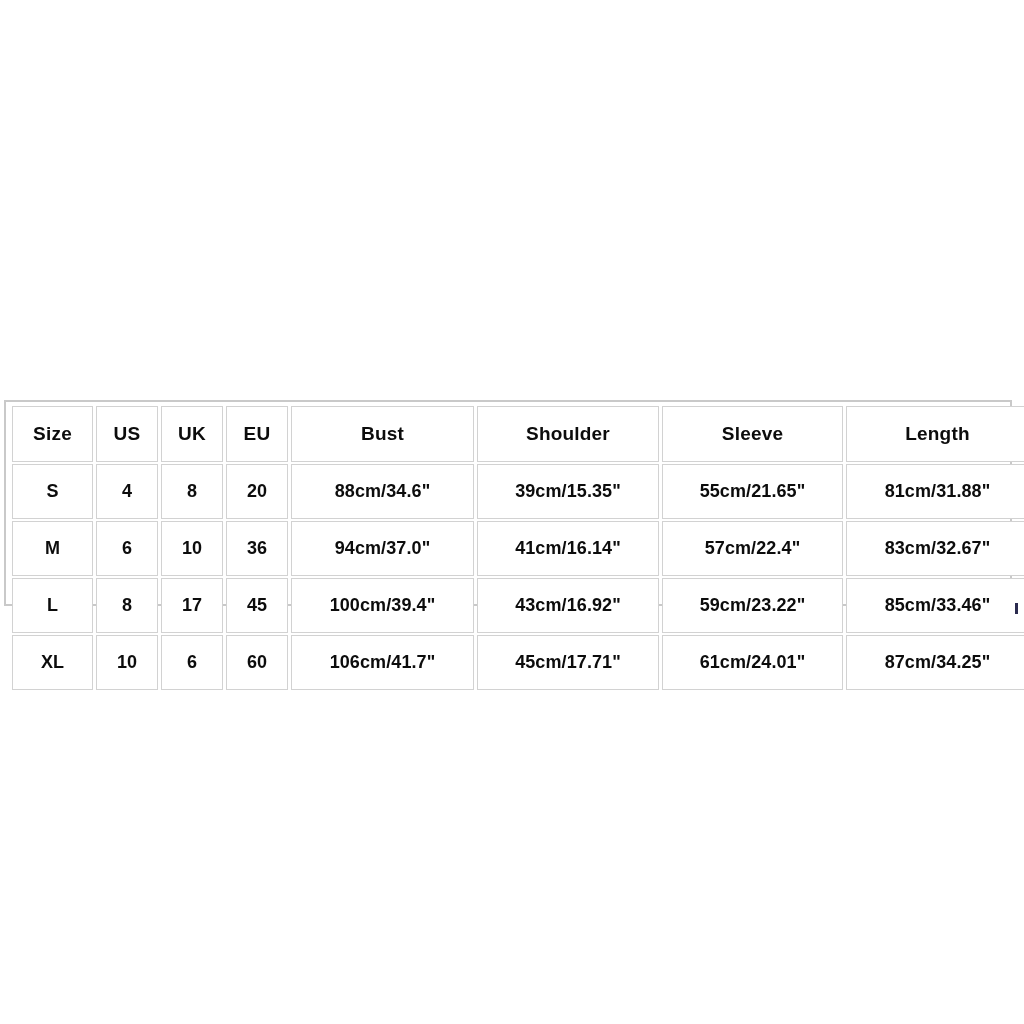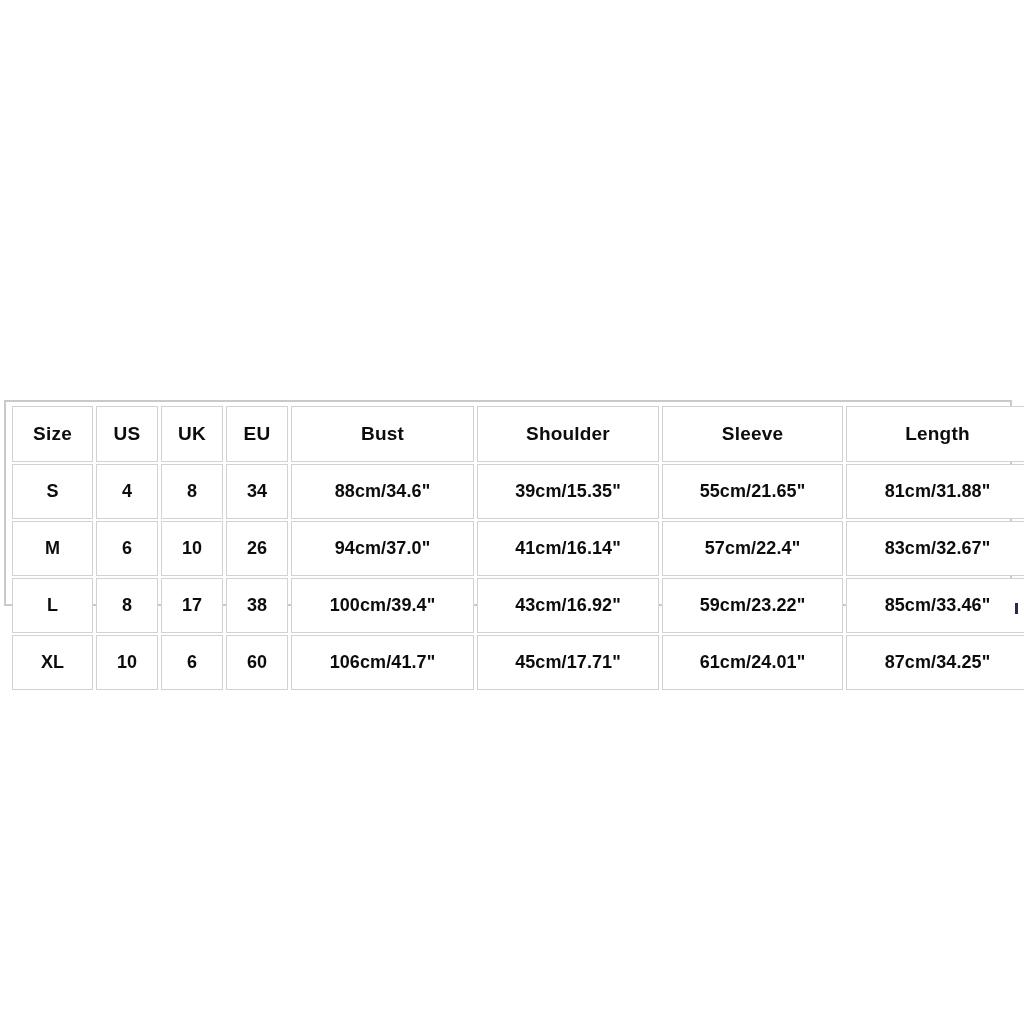--- a/index.html
+++ b/index.html
@@ -111,41 +111,41 @@
         <td>Shoulder</td>
         <td>Sleeve</td>
         <td>Length</td>
       </tr>
     </thead>
     <tbody>
       <tr>
         <td class="col-size">S</td>
         <td class="col-us">4</td>
         <td class="col-uk">8</td>
-        <td class="col-eu">34</td>
+        <td class="col-eu">20</td>
         <td>88cm/34.6"</td>
         <td>39cm/15.35"</td>
         <td>55cm/21.65"</td>
         <td>81cm/31.88"</td>
       </tr>
       <tr>
         <td class="col-size">M</td>
         <td class="col-us">6</td>
         <td class="col-uk">10</td>
-        <td class="col-eu">26</td>
+        <td class="col-eu">36</td>
         <td>94cm/37.0"</td>
         <td>41cm/16.14"</td>
         <td>57cm/22.4"</td>
         <td>83cm/32.67"</td>
       </tr>
       <tr>
         <td class="col-size">L</td>
         <td class="col-us">8</td>
         <td class="col-uk">17</td>
-        <td class="col-eu">38</td>
+        <td class="col-eu">45</td>
         <td>100cm/39.4"</td>
         <td>43cm/16.92"</td>
         <td>59cm/23.22"</td>
         <td>85cm/33.46"</td>
       </tr>
       <tr>
         <td class="col-size">XL</td>
         <td class="col-us">10</td>
         <td class="col-uk">6</td>
         <td class="col-eu">60</td>

